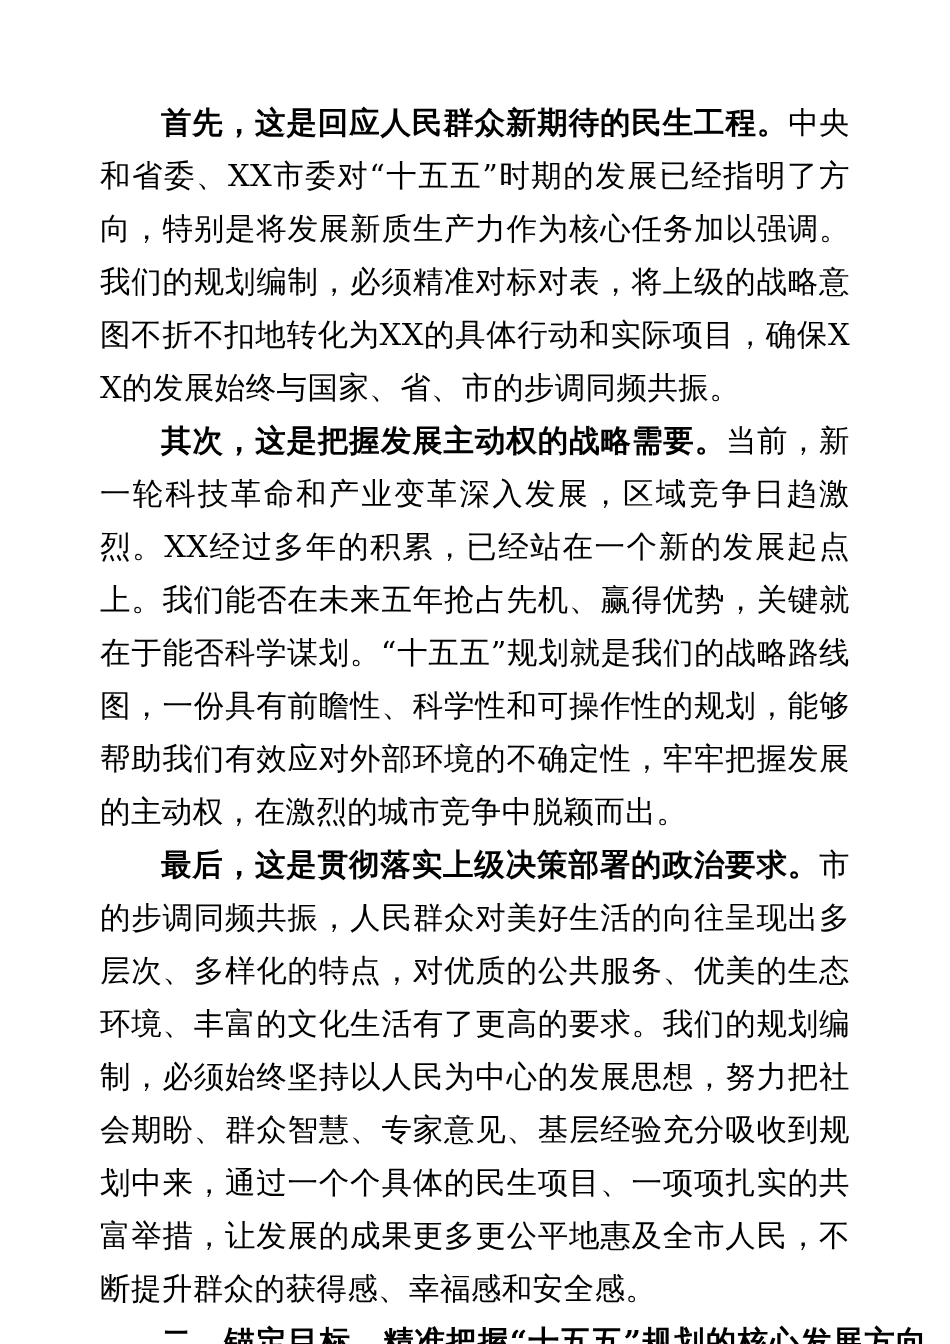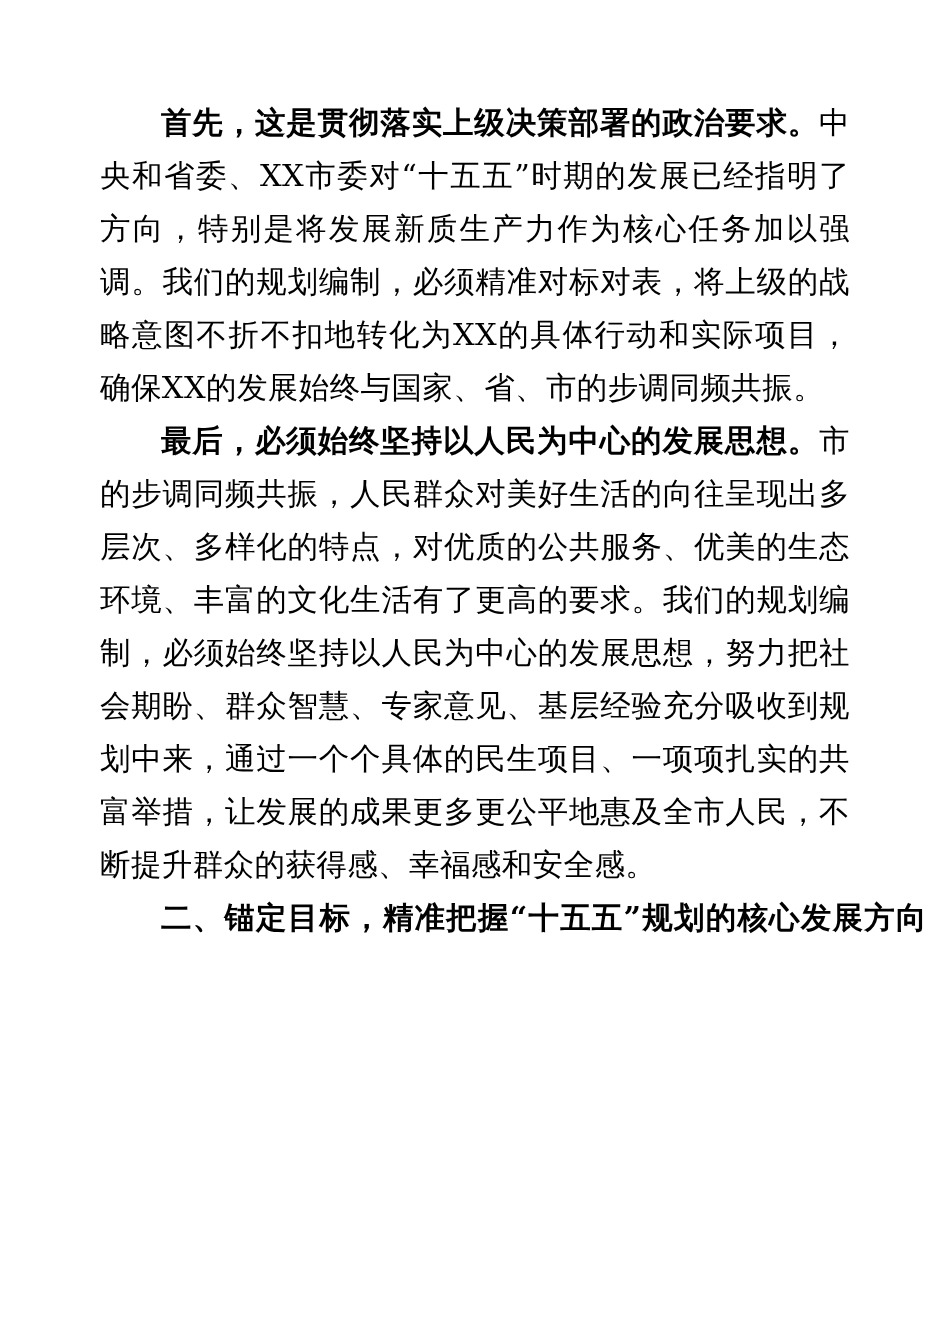--- a/index.html
+++ b/index.html
@@ -63,21 +63,22 @@
     font-family: "DejaVu Serif", "Liberation Serif", serif;
     white-space: nowrap;
   }
 </style>
 </head>
 <body>
 
 <div class="page">
   <div class="content">
 
-    <p class="para"><span class="lead">首先，这是贯彻落实上级决策部署的政治要求。</span><span>中央和省委、XX市委对“十五五”时期的发展已经指明了方向，特别是将发展新质生产力作为核心任务加以强调。我们的规划编制，必须精准对标对表，将上级的战略意图不折不扣地转化为XX的具体行动和实际项目，确保XX的发展始终与国家、省、市的步调同频共振。</span></p>
+    <p class="para"><span class="lead">首先，这是回应人民群众新期待的民生工程。</span><span>中央和省委、XX市委对“十五五”时期的发展已经指明了方向，特别是将发展新质生产力作为核心任务加以强调。我们的规划编制，必须精准对标对表，将上级的战略意图不折不扣地转化为XX的具体行动和实际项目，确保XX的发展始终与国家、省、市的步调同频共振。</span></p>
 
+    <p class="para"><span class="lead">其次，这是把握发展主动权的战略需要。</span><span>当前，新一轮科技革命和产业变革深入发展，区域竞争日趋激烈。XX经过多年的积累，已经站在一个新的发展起点上。我们能否在未来五年抢占先机、赢得优势，关键就在于能否科学谋划。“十五五”规划就是我们的战略路线图，一份具有前瞻性、科学性和可操作性的规划，能够帮助我们有效应对外部环境的不确定性，牢牢把握发展的主动权，在激烈的城市竞争中脱颖而出。</span></p>
 
-    <p class="para"><span class="lead">最后，必须始终坚持以人民为中心的发展思想。</span><span>市的步调同频共振，人民群众对美好生活的向往呈现出多层次、多样化的特点，对优质的公共服务、优美的生态环境、丰富的文化生活有了更高的要求。我们的规划编制，必须始终坚持以人民为中心的发展思想，努力把社会期盼、群众智慧、专家意见、基层经验充分吸收到规划中来，通过一个个具体的民生项目、一项项扎实的共富举措，让发展的成果更多更公平地惠及全市人民，不断提升群众的获得感、幸福感和安全感。</span></p>
+    <p class="para"><span class="lead">最后，这是贯彻落实上级决策部署的政治要求。</span><span>市的步调同频共振，人民群众对美好生活的向往呈现出多层次、多样化的特点，对优质的公共服务、优美的生态环境、丰富的文化生活有了更高的要求。我们的规划编制，必须始终坚持以人民为中心的发展思想，努力把社会期盼、群众智慧、专家意见、基层经验充分吸收到规划中来，通过一个个具体的民生项目、一项项扎实的共富举措，让发展的成果更多更公平地惠及全市人民，不断提升群众的获得感、幸福感和安全感。</span></p>
 
     <p class="heading">二、锚定目标，精准把握“十五五”规划的核心发展方向</p>
 
   </div>
 </div>
 
 </body></html>

